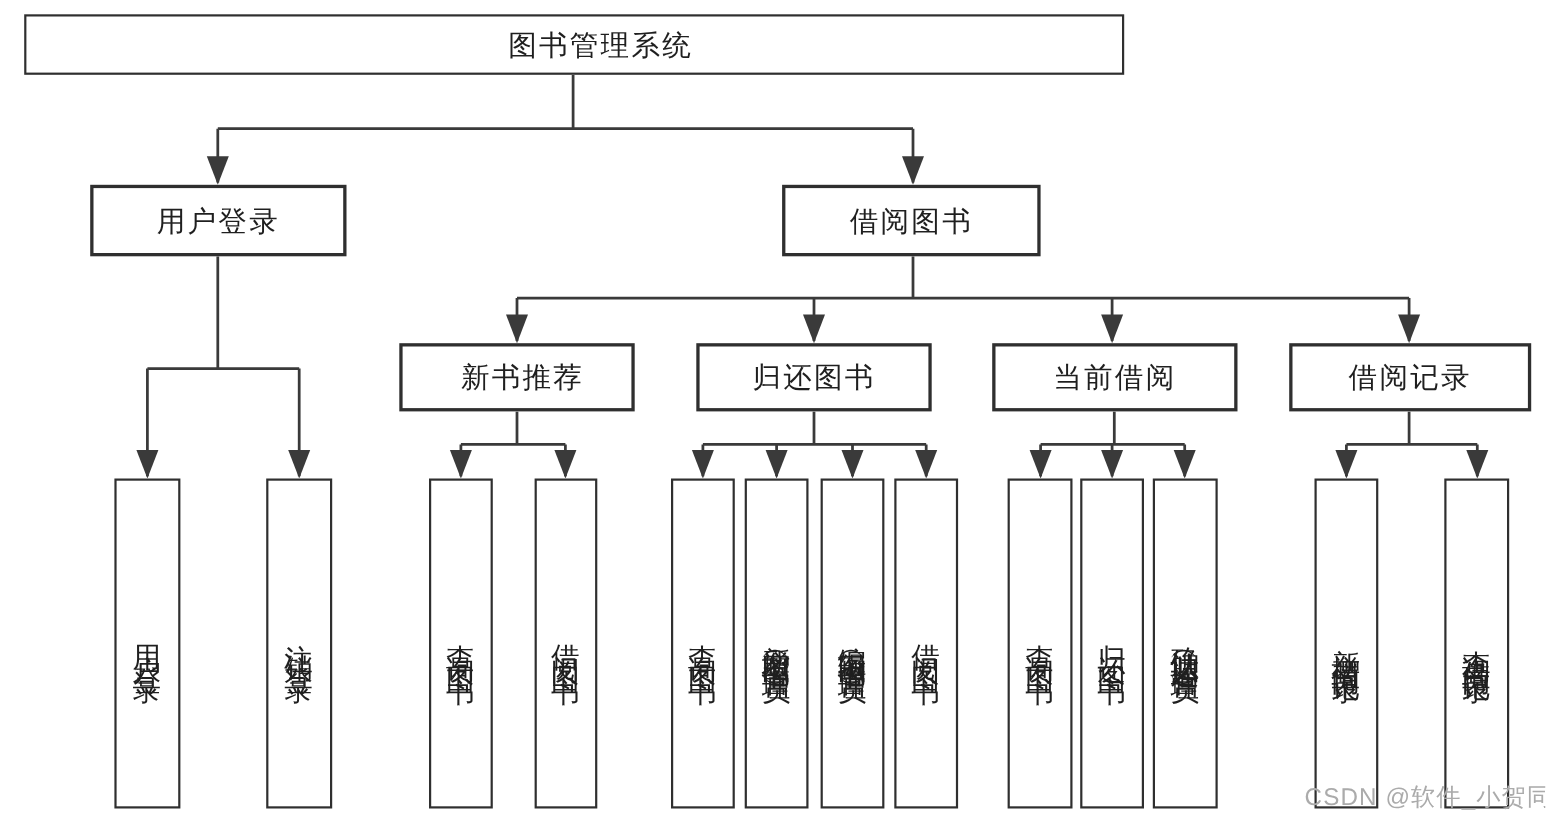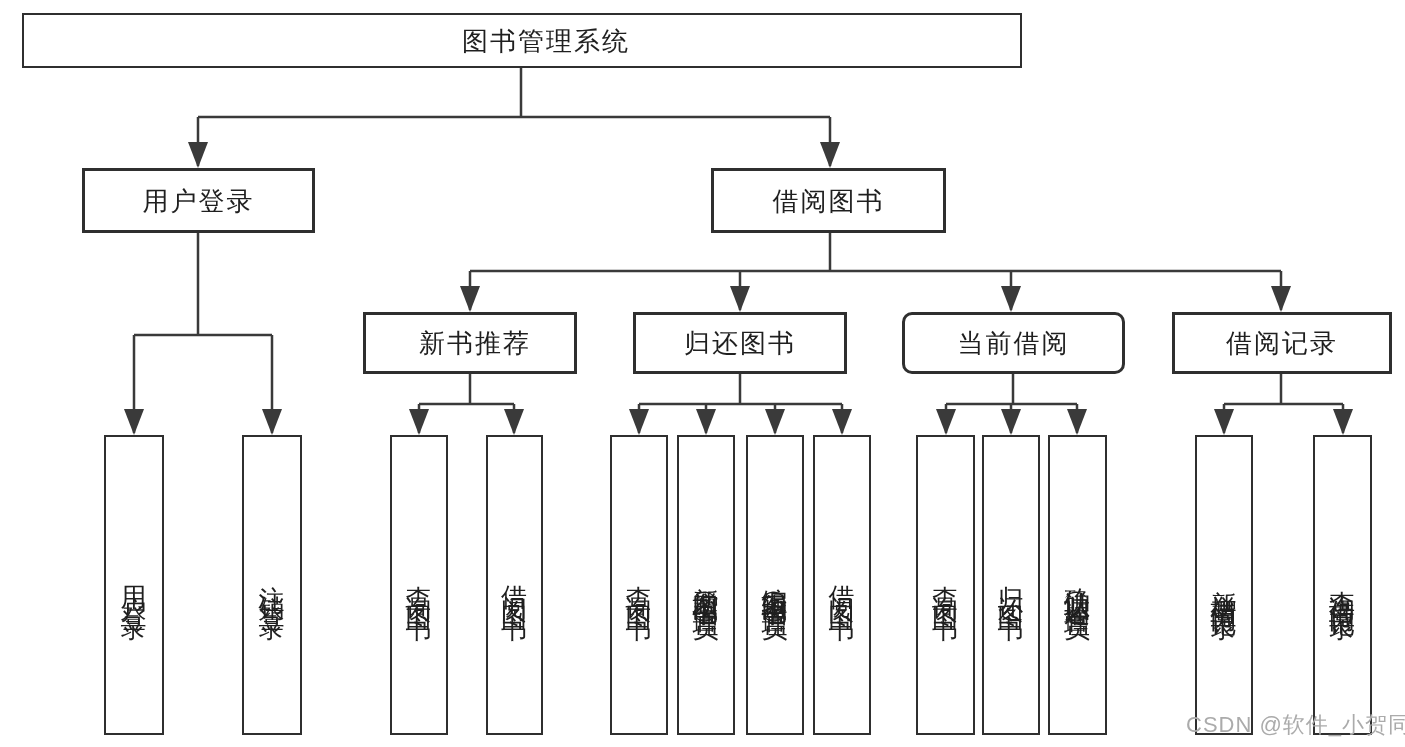--- a/index.html
+++ b/index.html
@@ -95,21 +95,21 @@
   <div class="node" style="left:711px;top:168px;width:235px;height:65px;">
     <span>借阅图书</span>
   </div>
 
   <div class="node" style="left:363px;top:312px;width:214px;height:62px;padding-left:10px;">
     <span>新书推荐</span>
   </div>
   <div class="node" style="left:633px;top:312px;width:214px;height:62px;">
     <span>归还图书</span>
   </div>
-  <div class="node" style="left:902px;top:312px;width:223px;height:62px;border-radius:10px;">
+  <div class="node" style="left:902px;top:312px;width:223px;height:62px;">
     <span>当前借阅</span>
   </div>
   <div class="node" style="left:1172px;top:312px;width:220px;height:62px;justify-content:center;">
     <span>借阅记录</span>
   </div>
 
   <div class="node leaf ls-wide" style="left:104px;top:435px;width:60px;height:300px;">
     <span class="vtext">用户登录</span>
   </div>
   <div class="node leaf ls-wide" style="left:242px;top:435px;width:60px;height:300px;">

